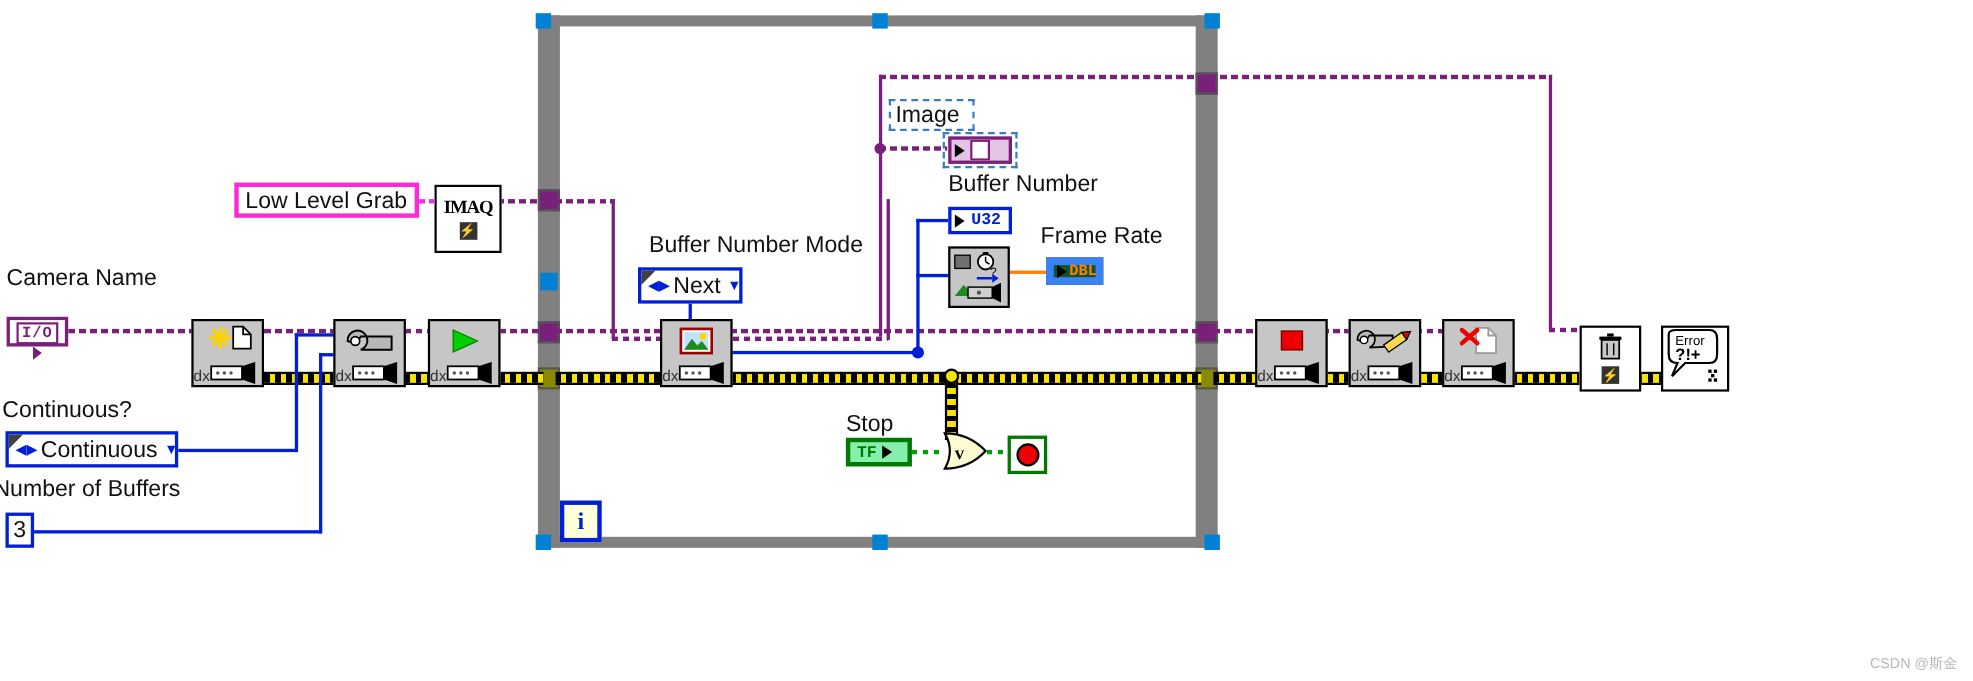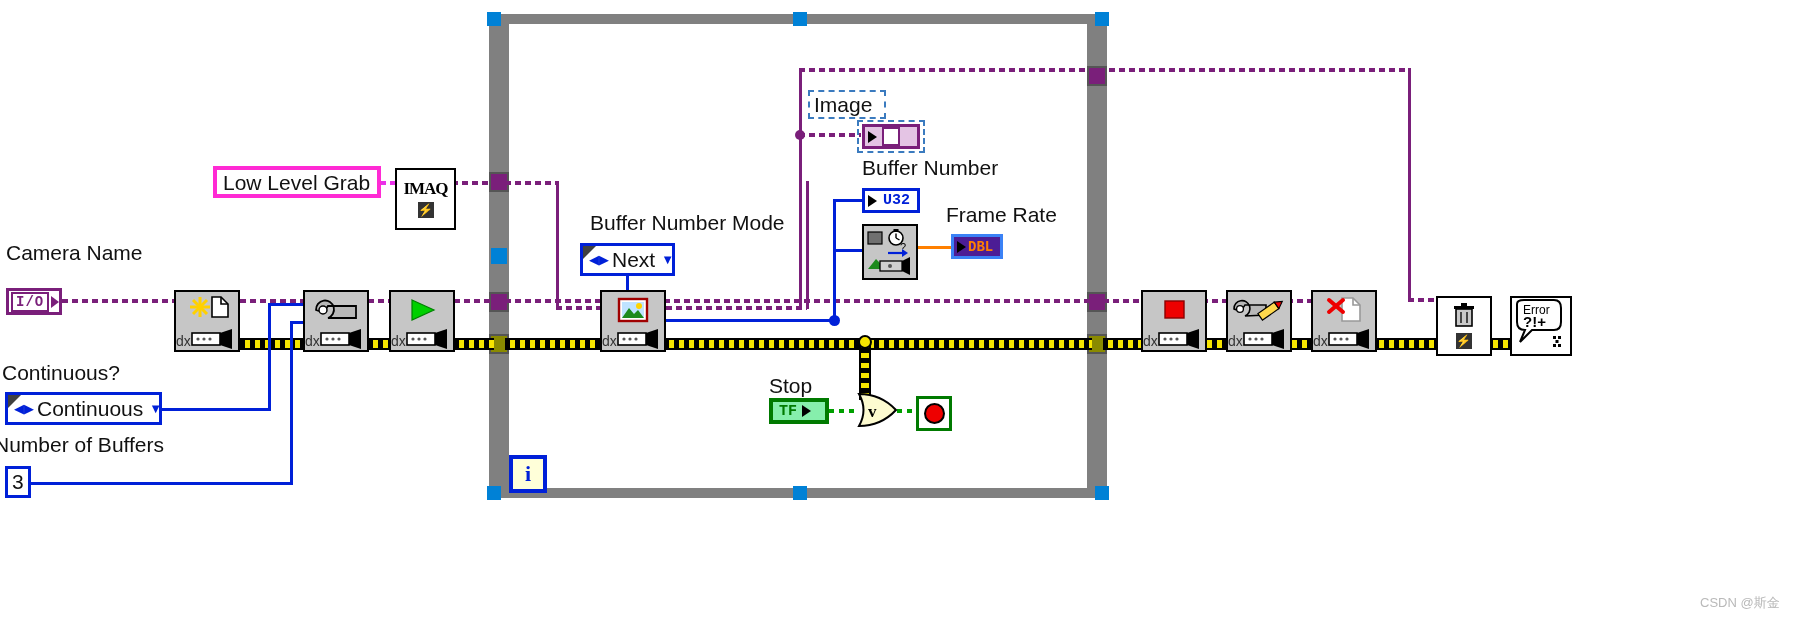--- a/index.html
+++ b/index.html
@@ -40,21 +40,21 @@
   .vi-top{flex:1;display:flex;align-items:center;justify-content:center;width:100%;}
   .vi-bot{height:22px;width:100%;display:flex;align-items:flex-end;justify-content:center;padding-bottom:1px;box-sizing:border-box;}
   .cam-glyph{display:block;}
 
   
   .term{box-sizing:border-box;display:flex;align-items:center;font-weight:bold;font-size:15px;
         font-family:"Liberation Mono",monospace;}
   .term-io{border:3px solid #7a1f7a;background:#fff;}
   .term-io .inner{border:2px solid #7a1f7a;color:#7a1f7a;padding:0 3px;margin:2px;font-size:14px;letter-spacing:1px;}
   .term-u32{border:3px solid #0020d8;background:#fff;}
-  .term-dbl{border:3px solid #3b82f6;background:#4c1d95;}
+  .term-dbl{border:7px solid #3b82f6;background:#14532d;}
   .term-img{border:3px solid #7a1f7a;background:#e4c4e4;}
   .term-tf{border:4px solid #007a00;background:#86efac;}
 
   
   .ring{border:3px solid #0020d8;background:#fff;display:flex;align-items:center;
         font-family:"Liberation Sans",sans-serif;font-size:21px;color:#111;box-sizing:border-box;}
   .ring .corner{position:absolute;left:0;top:0;width:0;height:0;
         border-left:13px solid #404040;border-bottom:13px solid transparent;}
 
   .numbox{border:3px solid #0020d8;background:#fff;box-sizing:border-box;
@@ -170,21 +170,21 @@
   </div>
 
   <div class="abs" style="left:395px;top:168px;width:57px;height:58px;border:2px solid #000;background:#fff;
               display:flex;flex-direction:column;align-items:center;justify-content:center;">
     <div style="font-family:Liberation Serif, serif;font-weight:bold;font-size:17px;letter-spacing:-1px;color:#000;line-height:1;">IMAQ</div>
     <div style="margin-top:5px;width:16px;height:16px;background:#333;display:flex;align-items:center;justify-content:center;
                 color:#fff;font-size:12px;font-weight:bold;">⚡</div>
   </div>
 
   <div class="abs lbl" style="left:6px;top:242px;">Camera Name</div>
-  <div class="abs term term-io" style="left:6px;top:288px;width:56px;height:27px;">
+  <div class="abs term term-io" style="left:6px;top:288px;width:56px;height:27px;flex-direction:column;">
     <span class="inner">I/O</span>
     <span style="width:0;height:0;border-left:8px solid #7a1f7a;border-top:6px solid transparent;border-bottom:6px solid transparent;"></span>
   </div>
 
   <div class="abs lbl" style="left:2px;top:362px;">Continuous?</div>
   <div class="abs ring" style="left:5px;top:392px;width:157px;height:33px;position:absolute;">
     <div class="corner"></div>
     <span style="margin-left:6px;color:#0020d8;font-size:13px;">◀▶</span>
     <span style="margin-left:3px;">Continuous</span>
     <span style="margin-left:6px;color:#0020d8;font-size:13px;">▼</span>

